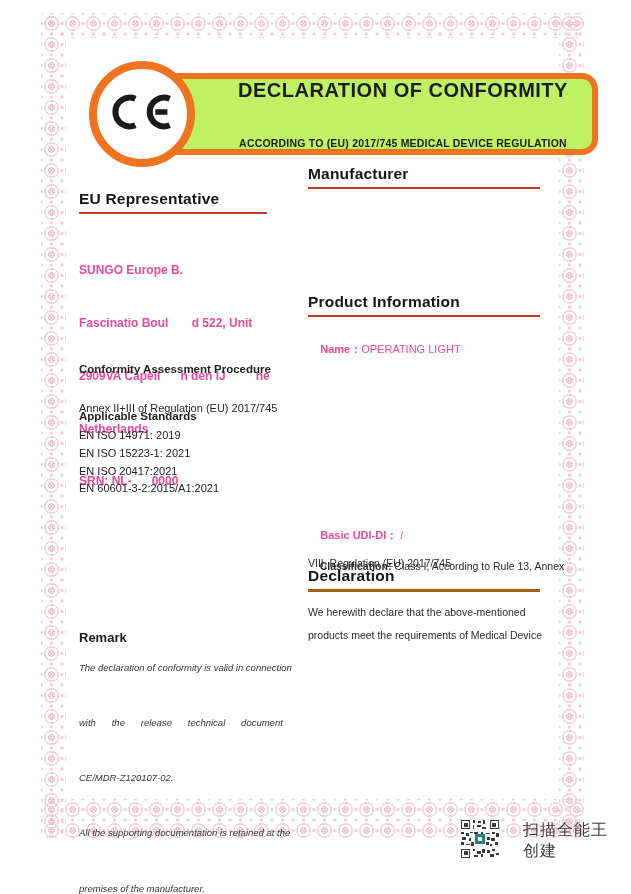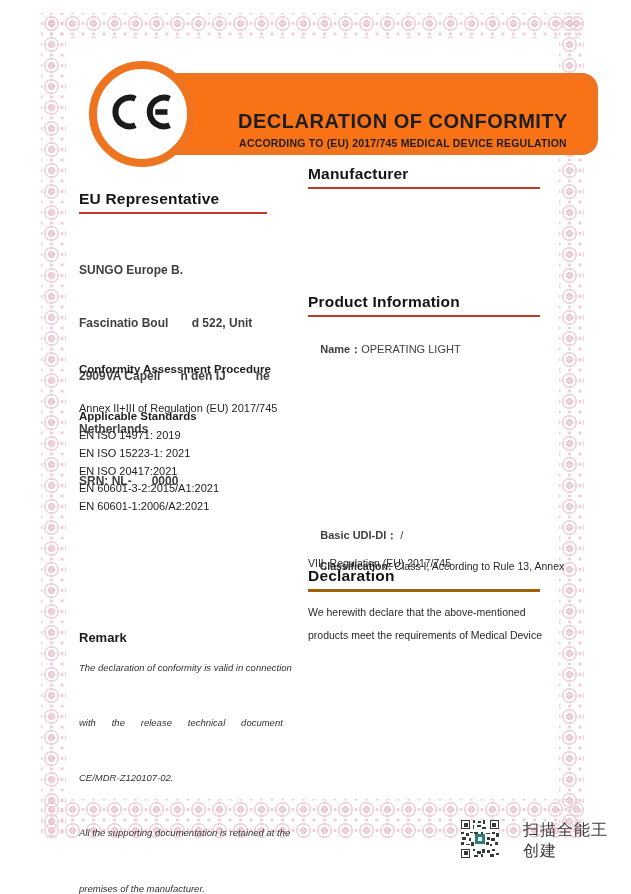--- a/index.html
+++ b/index.html
@@ -18,41 +18,41 @@
     opacity:.85;
   }
   .lace-top{left:41px;top:13px;width:544px;height:25px;}
   .lace-bottom{left:41px;top:799px;width:544px;height:39px;}
   .lace-left{left:41px;top:13px;width:25px;height:825px;}
   .lace-right{left:559px;top:13px;width:25px;height:825px;}
 
   
   .banner{
     position:absolute;left:150px;top:73px;width:378px;height:70px;
-    background:#f97316;border:6px solid #ee7420;border-radius:16px;
-    display:flex;flex-direction:column;align-items:center;justify-content:flex-end;
+    background:#bef264;border:6px solid #ee7420;border-radius:16px;
+    display:flex;flex-direction:column;align-items:center;justify-content:space-between;
     padding-left:58px;z-index:1;
   }
   .banner-title{font-size:20px;font-weight:bold;color:#1d1d1d;letter-spacing:.5px;white-space:nowrap;}
   .banner-subtitle{font-size:10.5px;font-weight:bold;color:#1d1d1d;margin-top:4px;letter-spacing:.2px;white-space:nowrap;}
   .ce-circle{
     position:absolute;left:89px;top:61px;width:90px;height:90px;
     background:#ffffff;border:8px solid #ee7420;border-radius:50%;
     display:flex;align-items:center;justify-content:center;z-index:2;
   }
 
   
   .sec-h{
     position:absolute;font-size:15.5px;font-weight:bold;color:#151515;
     border-bottom:2.5px solid #c23b26;padding-bottom:4px;letter-spacing:.2px;
   }
   .sec-h.dark{border-bottom:3px solid #a16207;}
 
   
-  .txt{position:absolute;color:#404040;}
+  .txt{position:absolute;color:#ec4899;}
   .pre{white-space:pre;}
   .b{font-weight:bold;}
   .addr{font-size:12px;font-weight:bold;line-height:17.6px;}
   .std{font-size:11px;line-height:17.8px;color:#222;}
   .small-b{font-size:11.5px;font-weight:bold;color:#1f1f1f;}
   .small{font-size:10.5px;color:#272727;margin-top:20px;}
   .rline{font-size:10.5px;color:#2a2a2a;line-height:20px;}
   .remark-line{font-size:9.5px;font-style:italic;color:#333;line-height:18.4px;}
   .name-line{font-size:11px;}
 
@@ -115,21 +115,20 @@
   </div>
 
   <div class="txt small-b" style="left:79px;top:363px;">Conformity Assessment Procedure</div>
   <div class="txt small" style="left:79px;top:382px;font-size:11px;">Annex II+III of Regulation (EU) 2017/745</div>
   <div class="txt small-b" style="left:79px;top:410px;">Applicable Standards</div>
   <div class="txt std" style="left:79px;top:427px;">
     <div>EN ISO 14971: 2019</div>
     <div>EN ISO 15223-1: 2021</div>
     <div>EN ISO 20417:2021</div>
     <div>EN 60601-3-2:2015/A1:2021</div>
-    <div>EN 60601-1:2006/A2:2021</div>
   </div>
 
   <div class="txt" style="left:79px;top:602px;font-size:13px;font-weight:bold;color:#1a1a1a;margin-top:28px;">Remark</div>
   <div class="txt remark-line pre" style="left:79px;top:622px;">
     <div>The declaration of conformity is valid in connection</div>
     <div>with      the      release      technical      document</div>
     <div>CE/MDR-Z120107-02.</div>
     <div>All the supporting documentation is retained at the</div>
     <div>premises of the manufacturer.</div>
     

